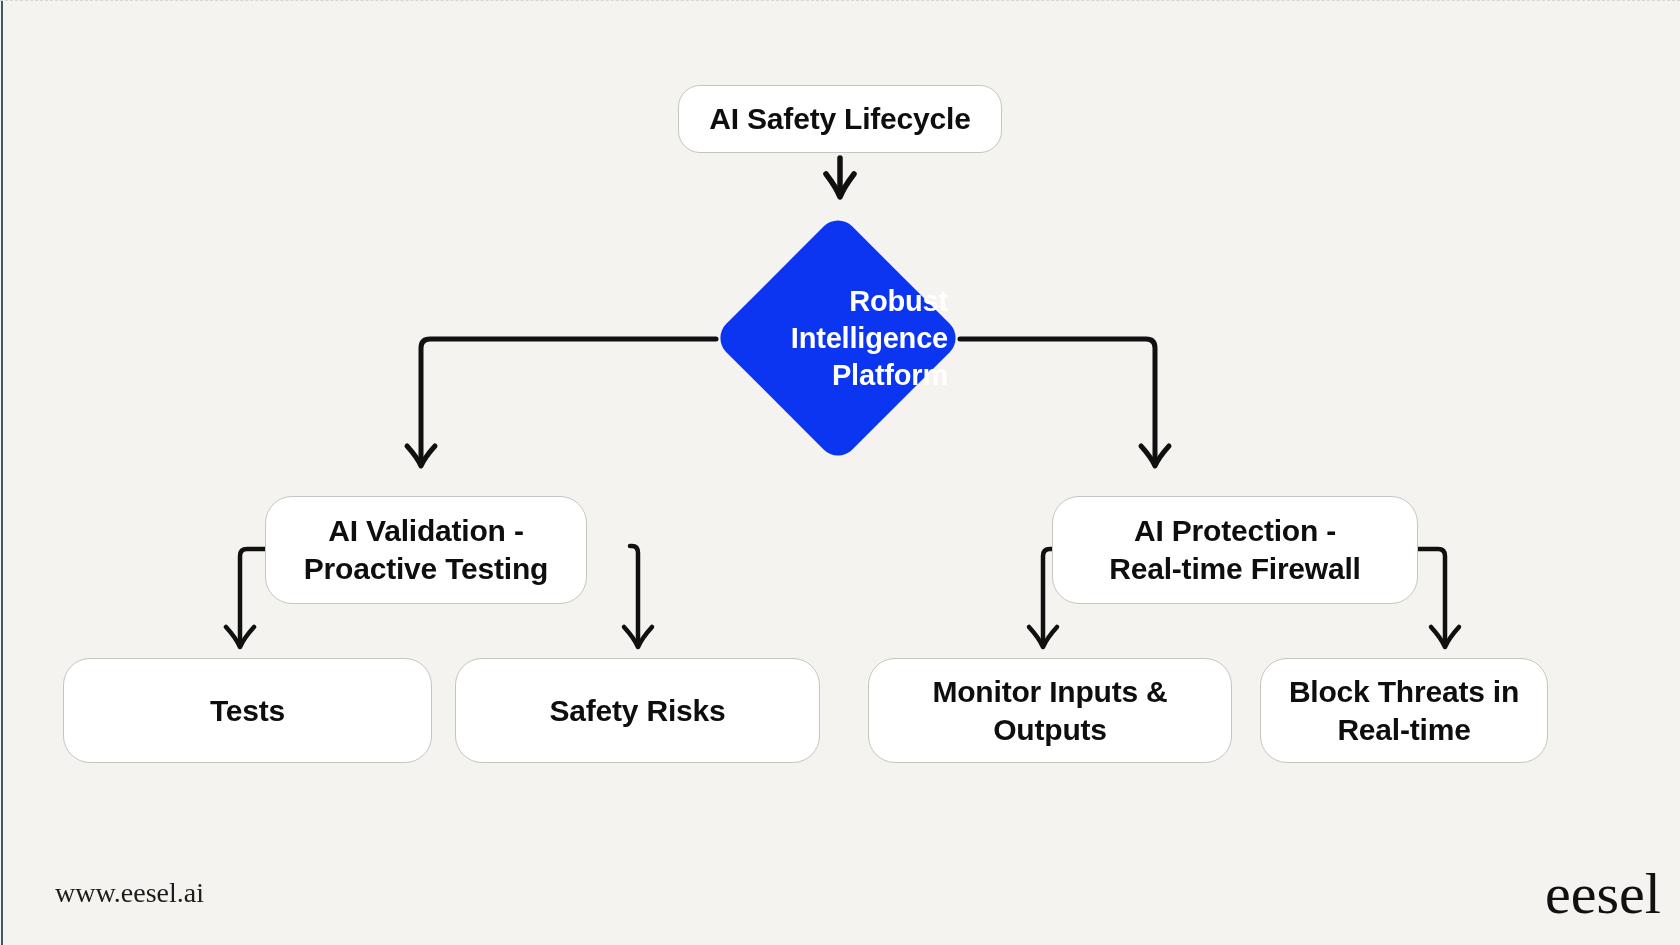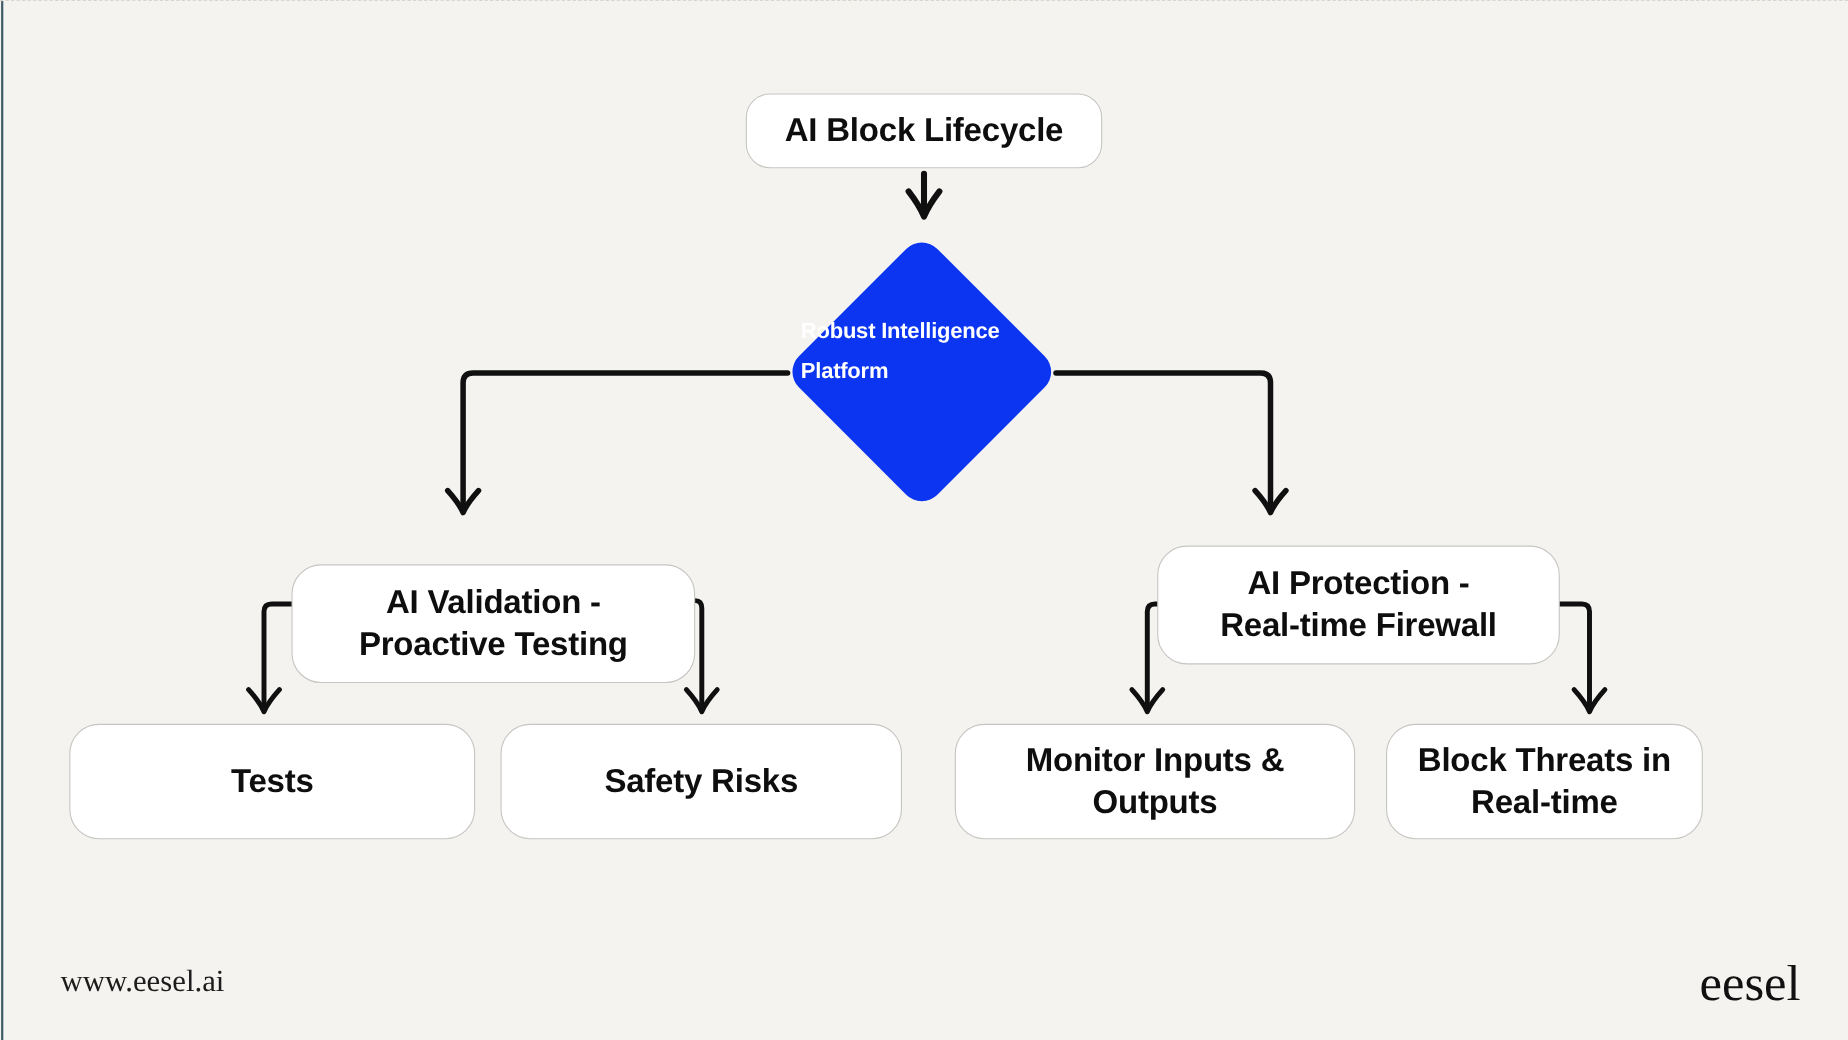--- a/index.html
+++ b/index.html
@@ -37,32 +37,32 @@
   .node .nl{display:block;}
   .node-root{border-radius:22px;}
   .diamond{
     position:absolute;left:749px;top:248px;width:178px;height:178px;
     background:var(--diamond_blue);
     border-radius:20px;
     transform:rotate(45deg);
   }
   .diamond-text{
     position:absolute;left:728px;top:282px;width:220px;
-    text-align:left;color:#ffffff;
-    font-weight:700;font-size:20px;line-height:37px;letter-spacing:-0.2px;
+    text-align:right;color:#ffffff;
+    font-weight:700;font-size:29px;line-height:37px;letter-spacing:-0.2px;
   }
   .footer-site{
     position:absolute;left:55px;top:876px;
     font-family:"Liberation Serif","DejaVu Serif",serif;
     font-size:28px;color:var(--footer_text);
   }
   .footer-logo{
     position:absolute;left:1545px;top:866px;
     font-family:"Liberation Serif","DejaVu Serif",serif;
-    font-size:46px;line-height:54px;color:#111111;
+    font-size:58px;line-height:54px;color:#111111;
   }
 </style>
 </head>
 <body>
 
 <div class="canvas">
 
   <div class="left-edge"></div>
 
   <svg class="connectors" width="1680" height="945" viewBox="0 0 1680 945">
@@ -106,24 +106,24 @@
   </svg>
 
   <div class="diamond"></div>
   <div class="diamond-text">
     <span class="nl">Robust</span>
     <span class="nl">Intelligence</span>
     <span class="nl">Platform</span>
   </div>
 
   <div class="node node-root" style="left:678px;top:84px;width:324px;height:68px;">
-    <span class="nl">AI Block Lifecycle</span>
+    <span class="nl">AI Safety Lifecycle</span>
   </div>
 
-  <div class="node" style="left:265px;top:512px;width:367px;height:108px;">
+  <div class="node" style="left:265px;top:495px;width:322px;height:108px;">
     <span class="nl">AI Validation -</span>
     <span class="nl">Proactive Testing</span>
   </div>
 
   <div class="node" style="left:1052px;top:495px;width:366px;height:108px;">
     <span class="nl">AI Protection -</span>
     <span class="nl">Real-time Firewall</span>
   </div>
 
   <div class="node" style="left:63px;top:657px;width:369px;height:105px;">

